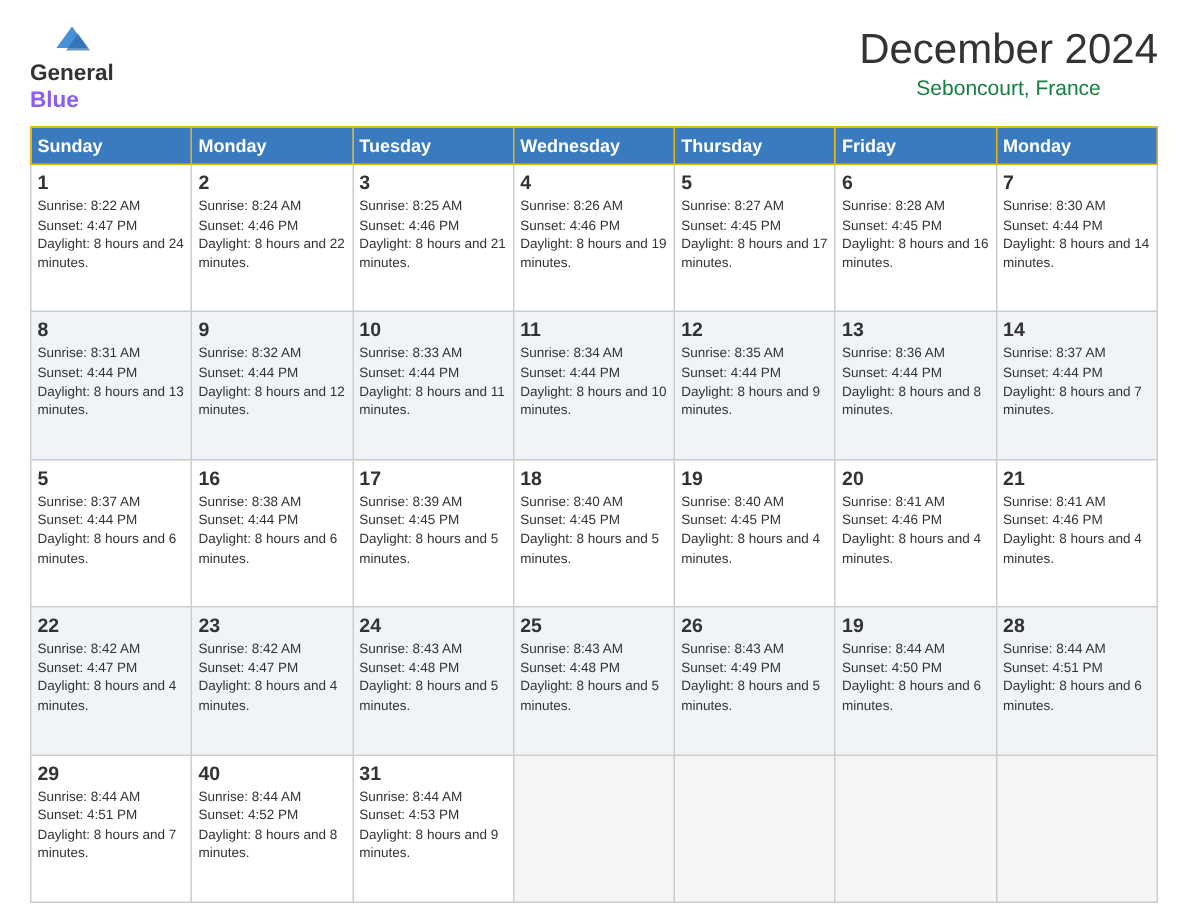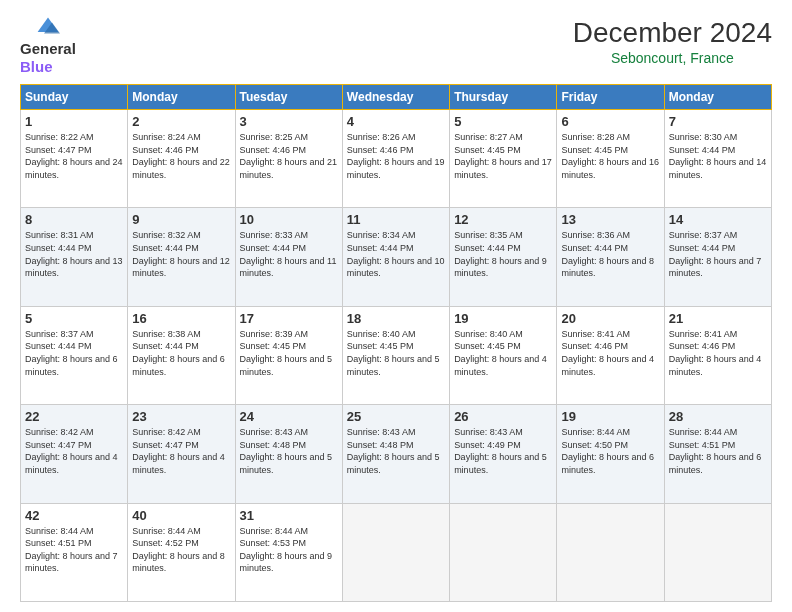--- a/index.html
+++ b/index.html
@@ -364,21 +364,21 @@
           <span class="day-number">28</span>
           <div class="day-info">
             Sunrise: 8:44 AM<br>
             Sunset: 4:51 PM<br>
             Daylight: 8 hours and 6 minutes.
           </div>
         </td>
         </tr>
         <tr>
           <td>
-          <span class="day-number">42</span>
+          <span class="day-number">29</span>
           <div class="day-info">
             Sunrise: 8:44 AM<br>
             Sunset: 4:51 PM<br>
             Daylight: 8 hours and 7 minutes.
           </div>
         </td>
           <td>
           <span class="day-number">40</span>
           <div class="day-info">
             Sunrise: 8:44 AM<br>

